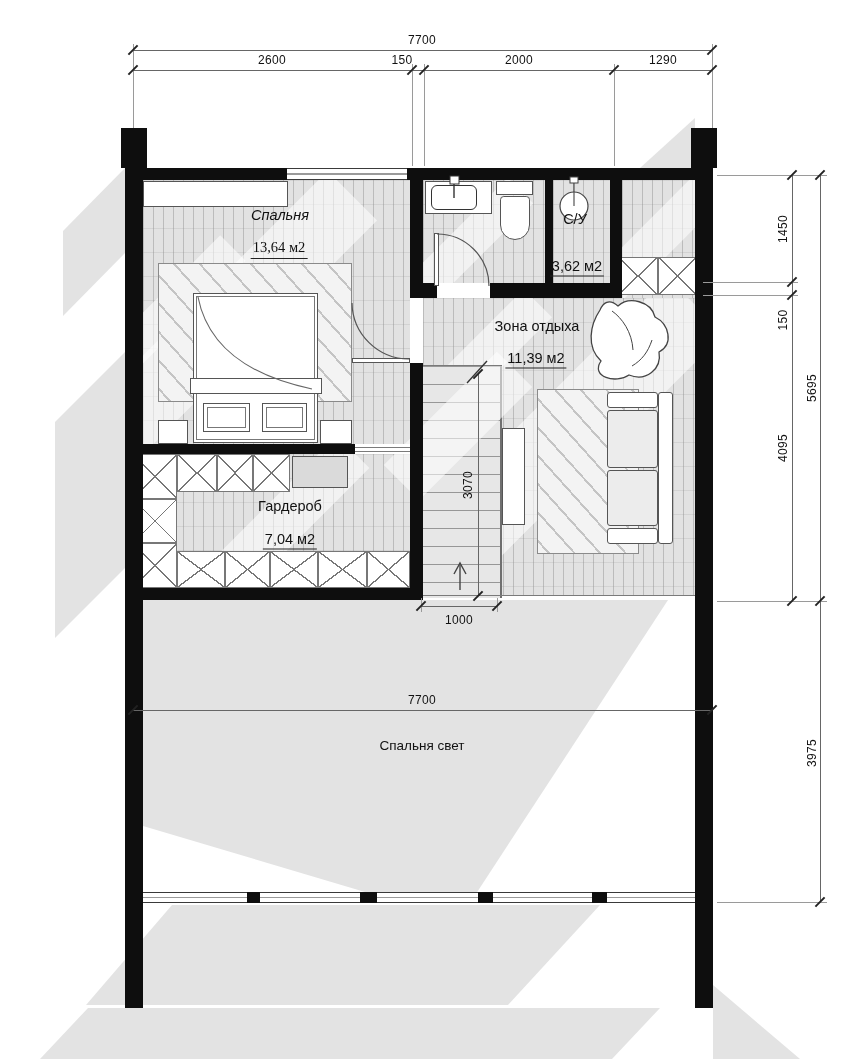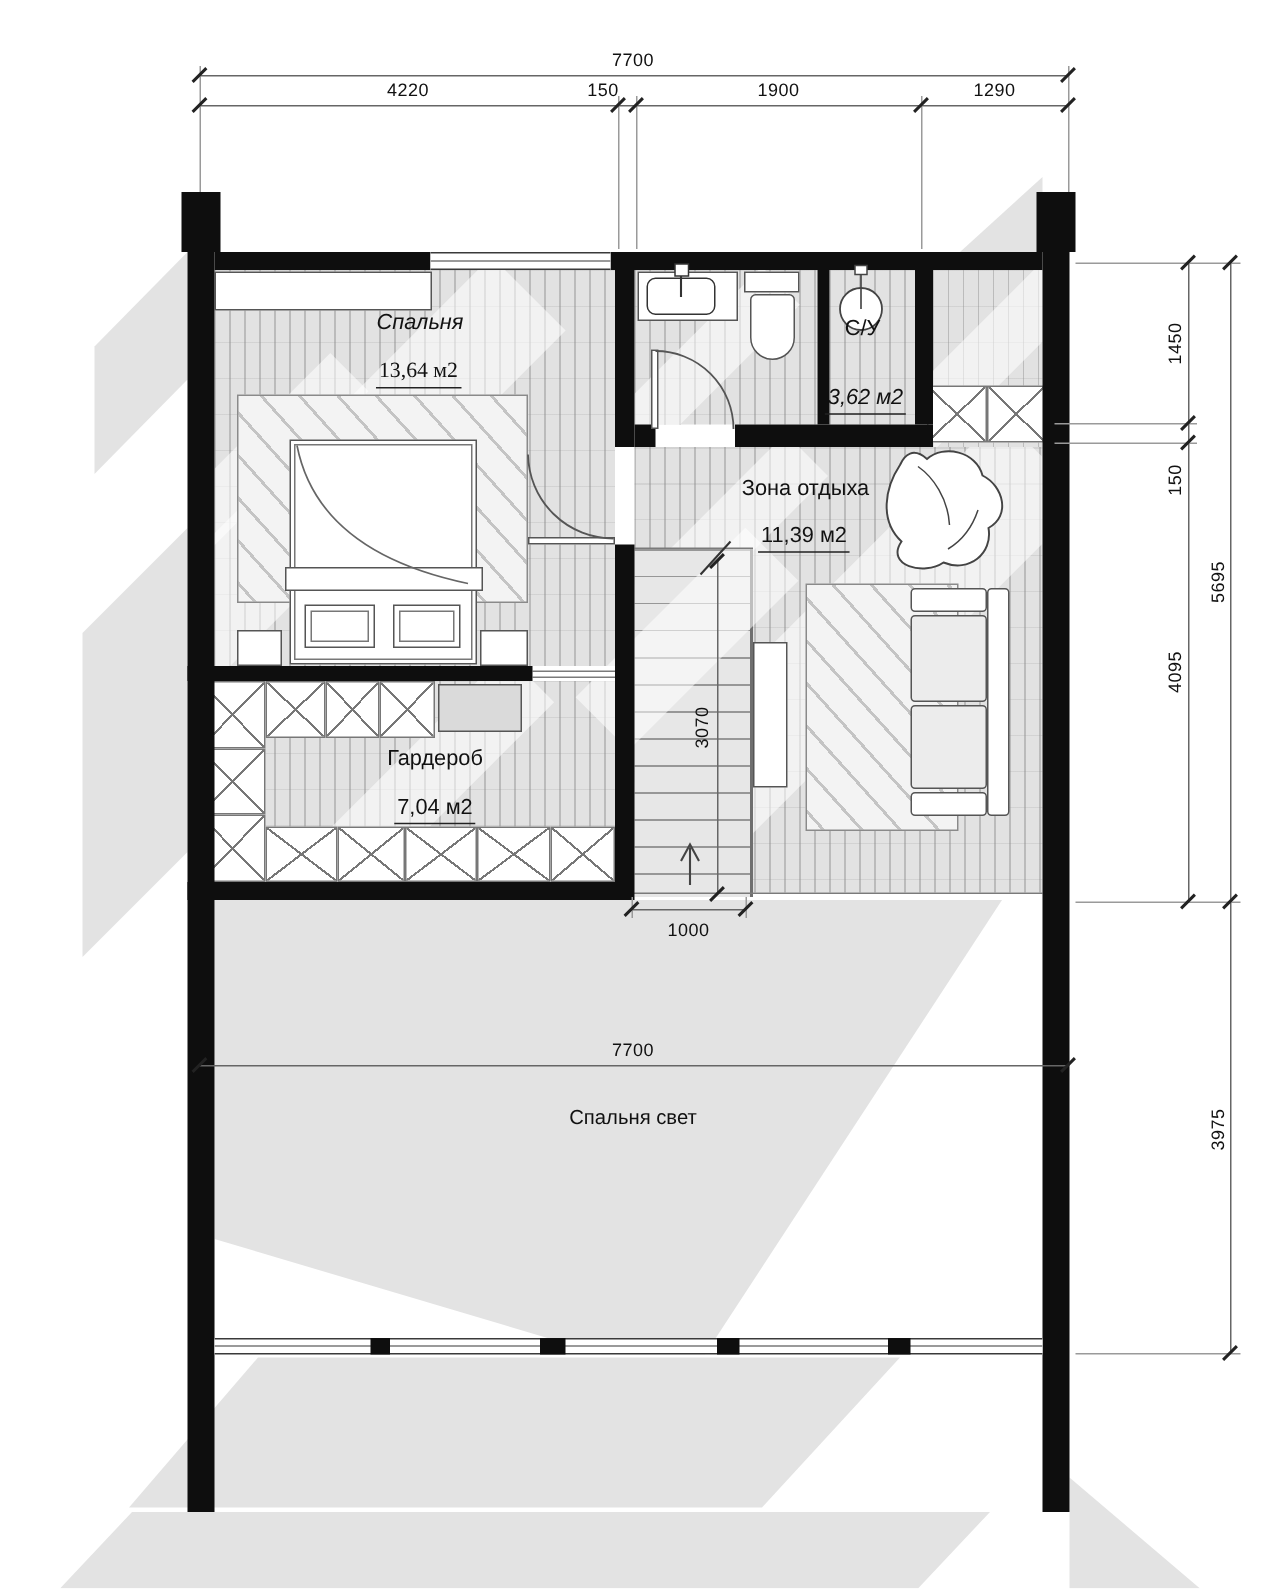--- a/index.html
+++ b/index.html
@@ -204,36 +204,36 @@
     <div class="tick" style="left:820px;top:601px;"></div>
   <div class="tick" style="left:820px;top:902px;"></div>
   <div class="tick" style="left:133px;top:710px;"></div>
     <div class="tick" style="left:712px;top:710px;"></div>
   <div class="tick" style="left:478px;top:374px;"></div>
     <div class="tick" style="left:478px;top:596px;"></div>
   <div class="tick" style="left:421px;top:606px;"></div>
     <div class="tick" style="left:497px;top:606px;"></div>
 
   <div class="dimtxt" style="left:422px;top:40px;">7700</div>
-  <div class="dimtxt" style="left:272px;top:60px;">4220</div>
+  <div class="dimtxt" style="left:272px;top:60px;">2600</div>
   <div class="dimtxt" style="left:402px;top:60px;">150</div>
-  <div class="dimtxt" style="left:519px;top:60px;">1900</div>
+  <div class="dimtxt" style="left:519px;top:60px;">2000</div>
   <div class="dimtxt" style="left:663px;top:60px;">1290</div>
   <div class="dimtxt rot" style="left:783px;top:229px;">1450</div>
   <div class="dimtxt rot" style="left:783px;top:320px;">150</div>
   <div class="dimtxt rot" style="left:783px;top:448px;">4095</div>
   <div class="dimtxt rot" style="left:812px;top:388px;">5695</div>
   <div class="dimtxt rot" style="left:812px;top:753px;">3975</div>
   <div class="dimtxt" style="left:422px;top:700px;">7700</div>
   <div class="dimtxt rot" style="left:468px;top:485px;">3070</div>
   <div class="dimtxt" style="left:459px;top:620px;">1000</div>
 
   <div class="roomtxt" style="left:280px;top:215px;font-style:italic;">Спальня</div>
   <div class="areatxt" style="left:279px;top:249px;font-family:Liberation Serif, serif;">13,64 м2</div>
   <div class="roomtxt" style="left:575px;top:219px;">С/У</div>
-  <div class="areatxt" style="left:577px;top:267px;font-style:italic;">3,62 м2</div>
+  <div class="areatxt" style="left:577px;top:267px;">3,62 м2</div>
   <div class="roomtxt" style="left:537px;top:326px;">Зона отдыха</div>
   <div class="areatxt" style="left:536px;top:359px;">11,39 м2</div>
   <div class="roomtxt" style="left:290px;top:506px;">Гардероб</div>
   <div class="areatxt" style="left:290px;top:540px;">7,04 м2</div>
   <div class="roomtxt" style="left:422px;top:745px;font-size:13.5px;">Спальня свет</div>
 
 </div>
 
 </body></html>

